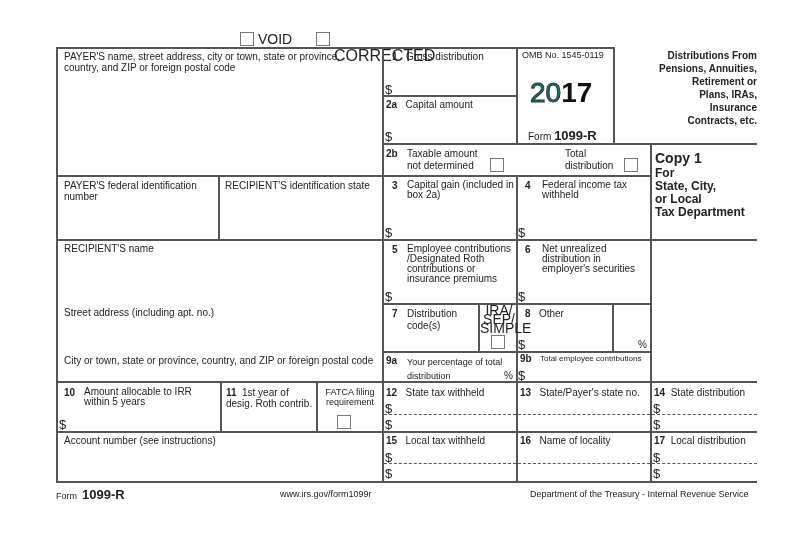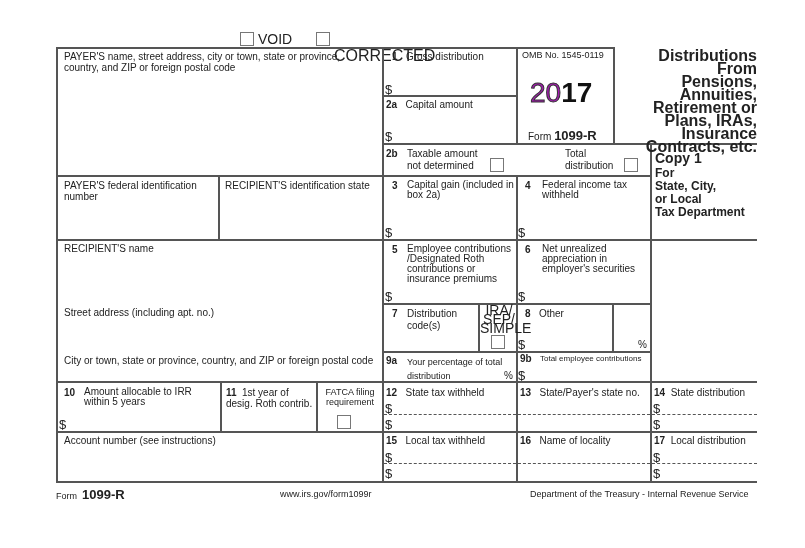--- a/index.html
+++ b/index.html
@@ -55,24 +55,24 @@
 
 <div class="abs t" style="left:64px;top:51px;width:312px">PAYER'S name, street address, city or town, state or province, country, and ZIP or foreign postal code</div>
 
 <div class="abs t" style="left:392px;top:51px"><span class="n">1</span>&nbsp;&nbsp;&nbsp;<span>Gross distribution</span></div>
 <div class="dl" style="left:385px;top:83px">$</div>
 
 <div class="abs t" style="left:386px;top:99px"><span class="n">2a</span>&nbsp;&nbsp;&nbsp;<span>Capital amount</span></div>
 <div class="dl" style="left:385px;top:130px">$</div>
 
 <div class="abs" style="left:522px;top:50px;font-size:9px">OMB No. 1545-0119</div>
-<div class="abs" style="left:530px;top:78px;font-size:28px;font-weight:bold;line-height:30px"><span style="color:#a21caf;-webkit-text-stroke:1px #333;font-weight:normal">20</span><span style="color:#111">17</span></div>
+<div class="abs" style="left:530px;top:78px;font-size:28px;font-weight:bold;line-height:30px"><span style="color:#0f766e;-webkit-text-stroke:1px #333;font-weight:normal">20</span><span style="color:#111">17</span></div>
 <div class="abs" style="left:528px;top:128px;font-size:10px"><span>Form</span>&nbsp;<span style="font-size:13px;font-weight:bold">1099-R</span></div>
 
-<div class="abs" style="left:620px;top:49px;width:137px;text-align:right;font-weight:bold;font-size:16px;line-height:13px">
+<div class="abs" style="left:620px;top:49px;width:137px;text-align:right;font-weight:bold;font-size:10px;line-height:13px">
   <div>Distributions From</div>
     <div>Pensions, Annuities,</div>
     <div>Retirement or</div>
     <div>Plans, IRAs,</div>
     <div>Insurance</div>
     <div>Contracts, etc.</div>
 </div>
 
 <div class="abs t" style="left:386px;top:148px"><span class="n">2b</span></div>
 <div class="abs t" style="left:407px;top:148px;width:85px;line-height:12px">Taxable amount not determined</div>
@@ -99,21 +99,21 @@
 <div class="abs t" style="left:542px;top:180px;width:100px;line-height:10px">Federal income tax withheld</div>
 <div class="dl" style="left:518px;top:226px">$</div>
 
 <div class="abs t" style="left:64px;top:243px">RECIPIENT'S name</div>
 
 <div class="abs t" style="left:392px;top:244px"><span class="n">5</span></div>
 <div class="abs t" style="left:407px;top:244px;width:108px;line-height:10px">Employee contributions /Designated Roth contributions or insurance premiums</div>
 <div class="dl" style="left:385px;top:290px">$</div>
 
 <div class="abs t" style="left:525px;top:244px"><span class="n">6</span></div>
-<div class="abs t" style="left:542px;top:244px;width:108px;line-height:10px">Net unrealized appreciation in employer's securities</div>
+<div class="abs t" style="left:542px;top:244px;width:108px;line-height:10px">Net unrealized distribution in employer's securities</div>
 <div class="dl" style="left:518px;top:290px">$</div>
 
 <div class="abs t" style="left:64px;top:307px">Street address (including apt. no.)</div>
 
 <div class="abs t" style="left:392px;top:308px"><span class="n">7</span></div>
 <div class="abs t" style="left:407px;top:308px;width:70px;line-height:12px">Distribution code(s)</div>
 <div class="abs" style="left:480px;top:306px;width:38px;text-align:center;font-size:14px;line-height:9px">IRA/ SEP/ SIMPLE</div>
 <div class="cb" style="left:491px;top:335px"></div>
 
 <div class="abs t" style="left:525px;top:308px"><span class="n">8</span>&nbsp;&nbsp;&nbsp;<span>Other</span></div>

